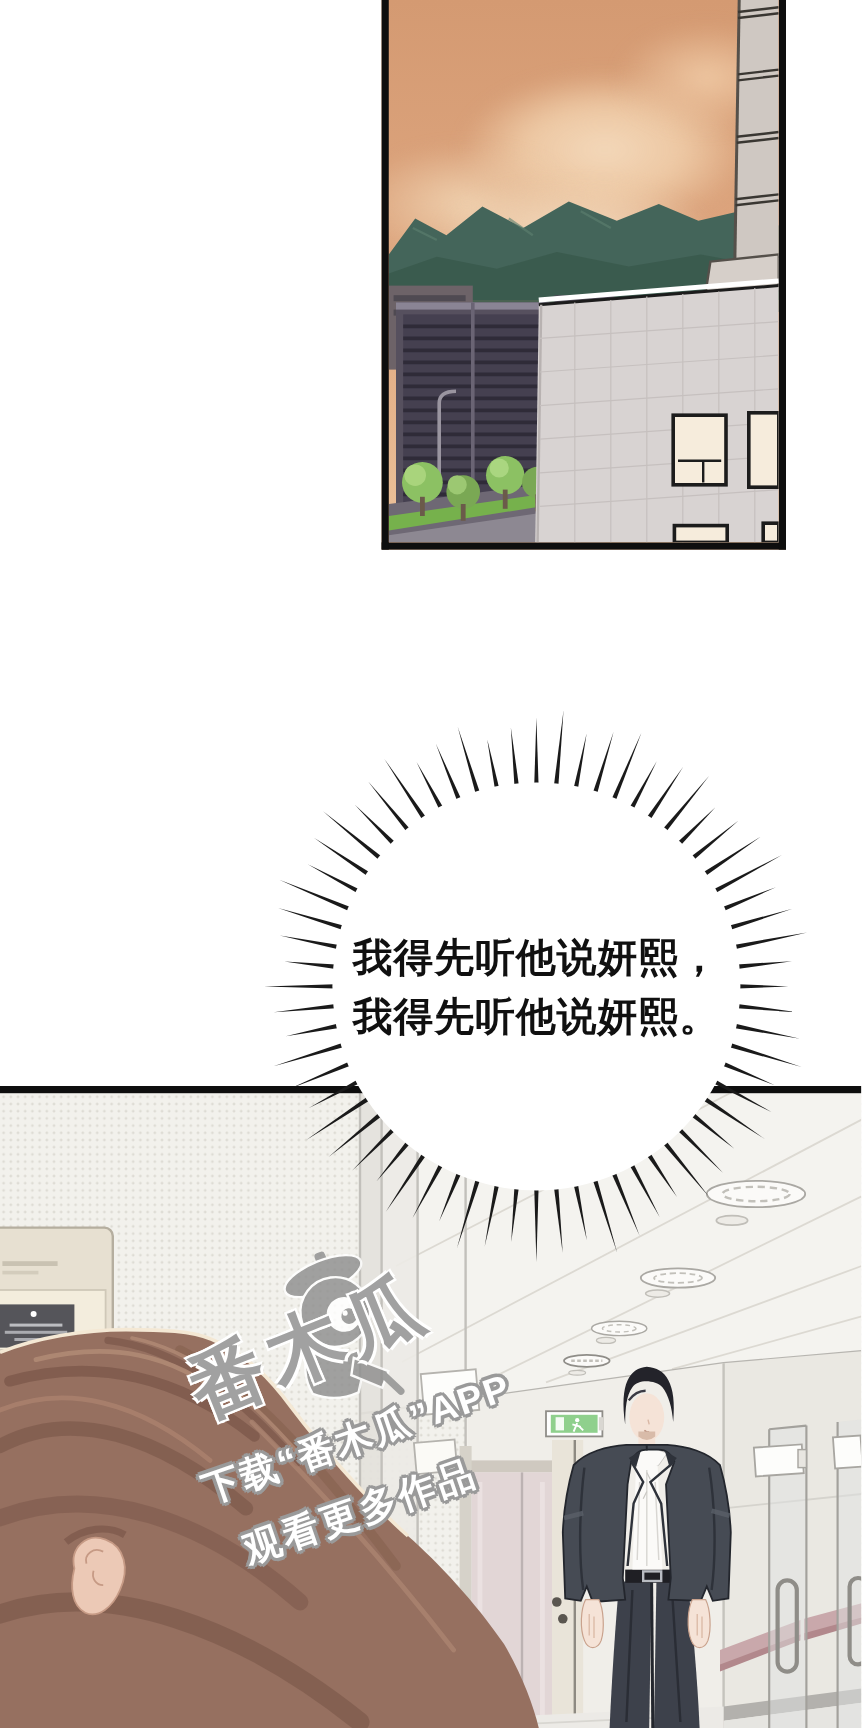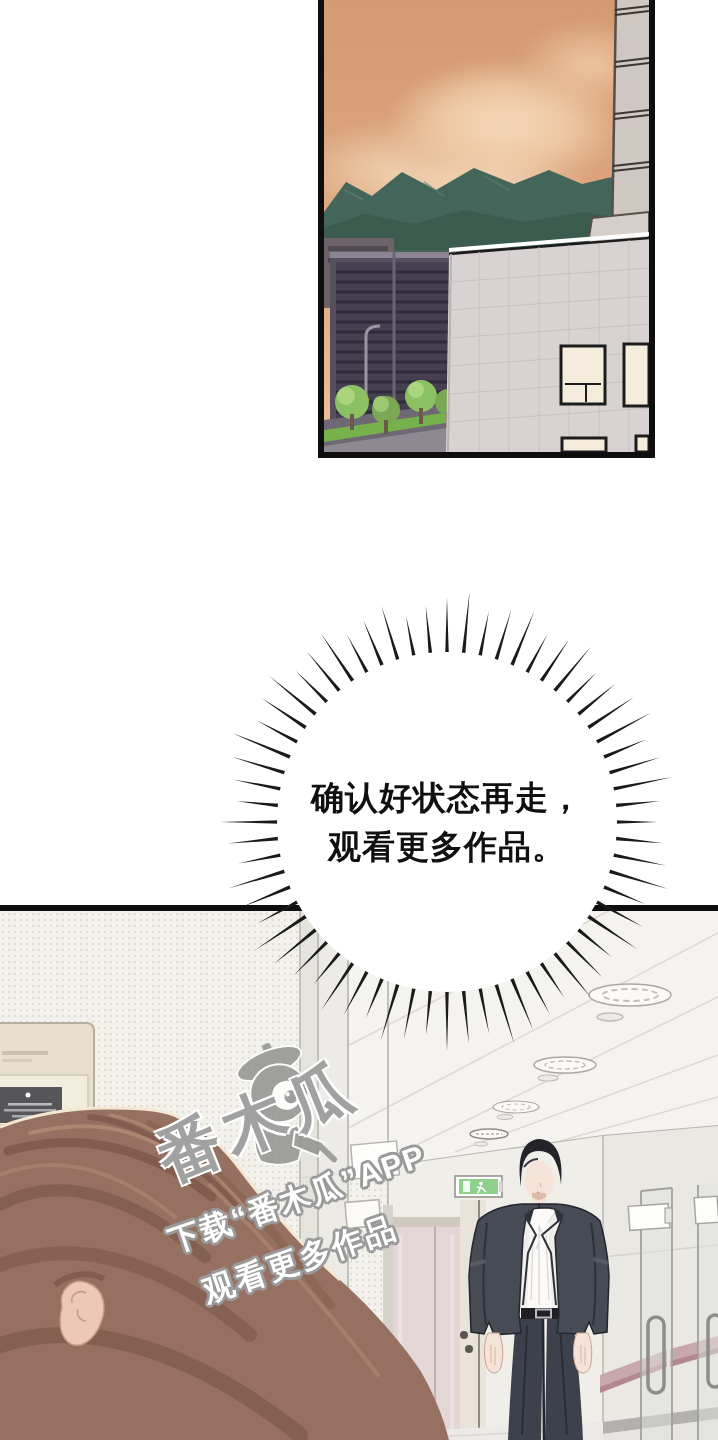--- a/index.html
+++ b/index.html
@@ -363,22 +363,22 @@
           <polygon points="378.7,145.1 427.1,115.0 380.7,148.2"></polygon>
           <polygon points="387.3,159.2 444.6,130.6 389.0,162.4"></polygon>
           <polygon points="394.5,174.0 439.6,157.3 395.9,177.4"></polygon>
           <polygon points="400.2,189.5 453.4,175.3 401.3,193.0"></polygon>
           <polygon points="404.4,205.4 465.6,195.1 405.1,209.0"></polygon>
           <polygon points="407.0,221.7 453.0,219.0 407.4,225.4"></polygon>
         </g>
       <circle cx="240" cy="240" r="170" fill="#ffffff"></circle>
     </svg>
     <div class="bubble-text">
-      <div>确认好状态再走，</div>
-      <div>观看更多作品。</div>
+      <div>我得先听他说妍熙，</div>
+      <div>我得先听他说妍熙。</div>
     </div>
   </div>
 
   <div class="watermark">
     <svg class="wm-mascot" viewBox="0 0 115 130">
       <g opacity=".82" style="fill:var(--watermark_gray,#8e8e8e)">
         <rect x="46" y="2" width="9" height="12" rx="3" transform="rotate(-14 50 8)"></rect>
         <ellipse cx="50" cy="22" rx="34" ry="13" transform="rotate(-14 50 22)" stroke="#fff" stroke-width="2"></ellipse>
         <circle cx="56" cy="53" r="29" stroke="#fff" stroke-width="2"></circle>
         <circle cx="63" cy="56" r="14.5" fill="#ffffff"></circle>

